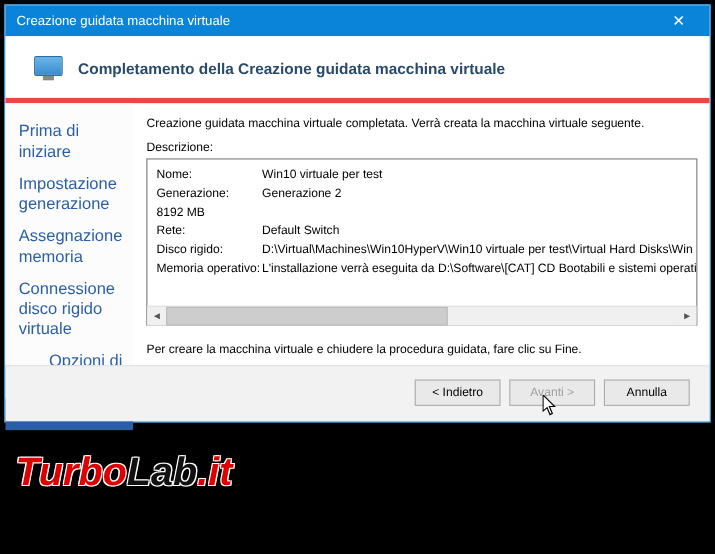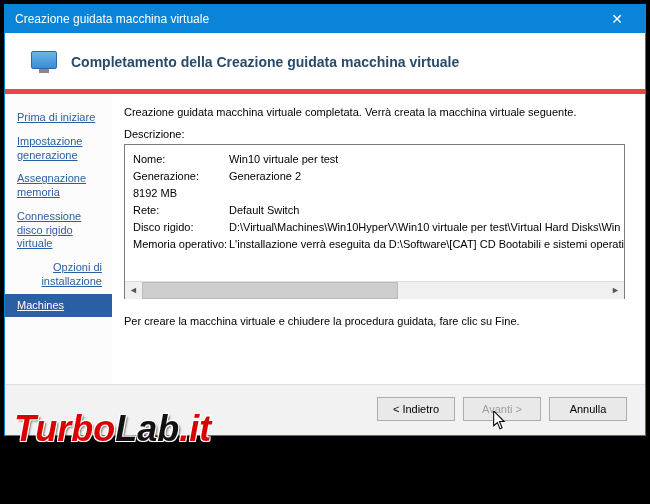--- a/index.html
+++ b/index.html
@@ -1,29 +1,29 @@
 <!DOCTYPE html>
 <html><head>
 <meta charset="utf-8">
 <style>
   * { box-sizing: border-box; margin: 0; padding: 0; }
   body { font-family: "Segoe UI", Tahoma, sans-serif; font-size: 11px; background: #222; width: 650px; height: 504px; overflow: hidden; position: relative; }
   .outer { width: 650px; height: 504px; background: #000; padding: 4px; }
-  .window { width: 642px; height: 432px; background: #fff; border: 1px solid #0a84d8; display: flex; flex-direction: column; }
+  .window { width: 642px; height: 380px; background: #fff; border: 1px solid #0a84d8; display: flex; flex-direction: column; }
   .titlebar { height: 28px; background: #0a84d8; color: #fff; display: flex; align-items: center; padding: 0 10px; font-size: 12px; font-weight: 400; }
   .titlebar .title { flex: 1; }
   .titlebar .close { width: 36px; text-align: center; font-size: 14px; font-weight: 300; cursor: pointer; }
   .header-band { background: #fff; padding: 18px 20px 16px 26px; display: flex; align-items: center; gap: 14px; border-bottom: 5px solid #ef4444; }
   .monitor-icon { width: 26px; height: 22px; position: relative; }
   .monitor-icon .screen { width: 26px; height: 18px; background: linear-gradient(#6bb6e8,#3a8cd0); border: 1px solid #2a6aa8; border-radius: 2px; }
   .monitor-icon .stand { width: 10px; height: 4px; background: #888; margin: 0 auto; }
   .header-title { font-size: 14px; font-weight: 600; color: #2a4a6a; }
   .body { flex: 1; display: flex; background: #fff; min-height: 0; }
   .sidebar { width: 168px; padding: 12px 0; background: #fcfcfc; }
-  .sidebar .step { padding: 5px 10px 5px 12px; color: #2b5fa3; font-size: 11px; line-height: 1.25; cursor: pointer; text-decoration: underline; }
+  .sidebar .step { padding: 5px 10px 5px 12px; color: #2b5fa3; font-size: 15px; line-height: 1.25; cursor: pointer; }
   .sidebar .step.sub { padding-left: 8px; text-align: right; }
   .sidebar .step.active { background: #2b5fa3; color: #fff; }
   .content { flex: 1; padding: 12px 20px 8px 12px; display: flex; flex-direction: column; min-height: 0; }
   .desc-label { margin: 6px 0 4px; color: #000; }
   .summary-intro { color: #000; margin-bottom: 4px; }
   .summary-box { border: 1px solid #7a7a7a; background: #fff; padding: 6px 0 0 8px; height: 155px; display: flex; flex-direction: column; }
   .summary-rows { flex: 1; overflow: hidden; }
   .summary-row { display: flex; line-height: 1.55; white-space: nowrap; }
   .summary-row .k { width: 96px; flex-shrink: 0; color: #000; }
   .summary-row .v { color: #000; overflow: hidden; text-overflow: clip; }

